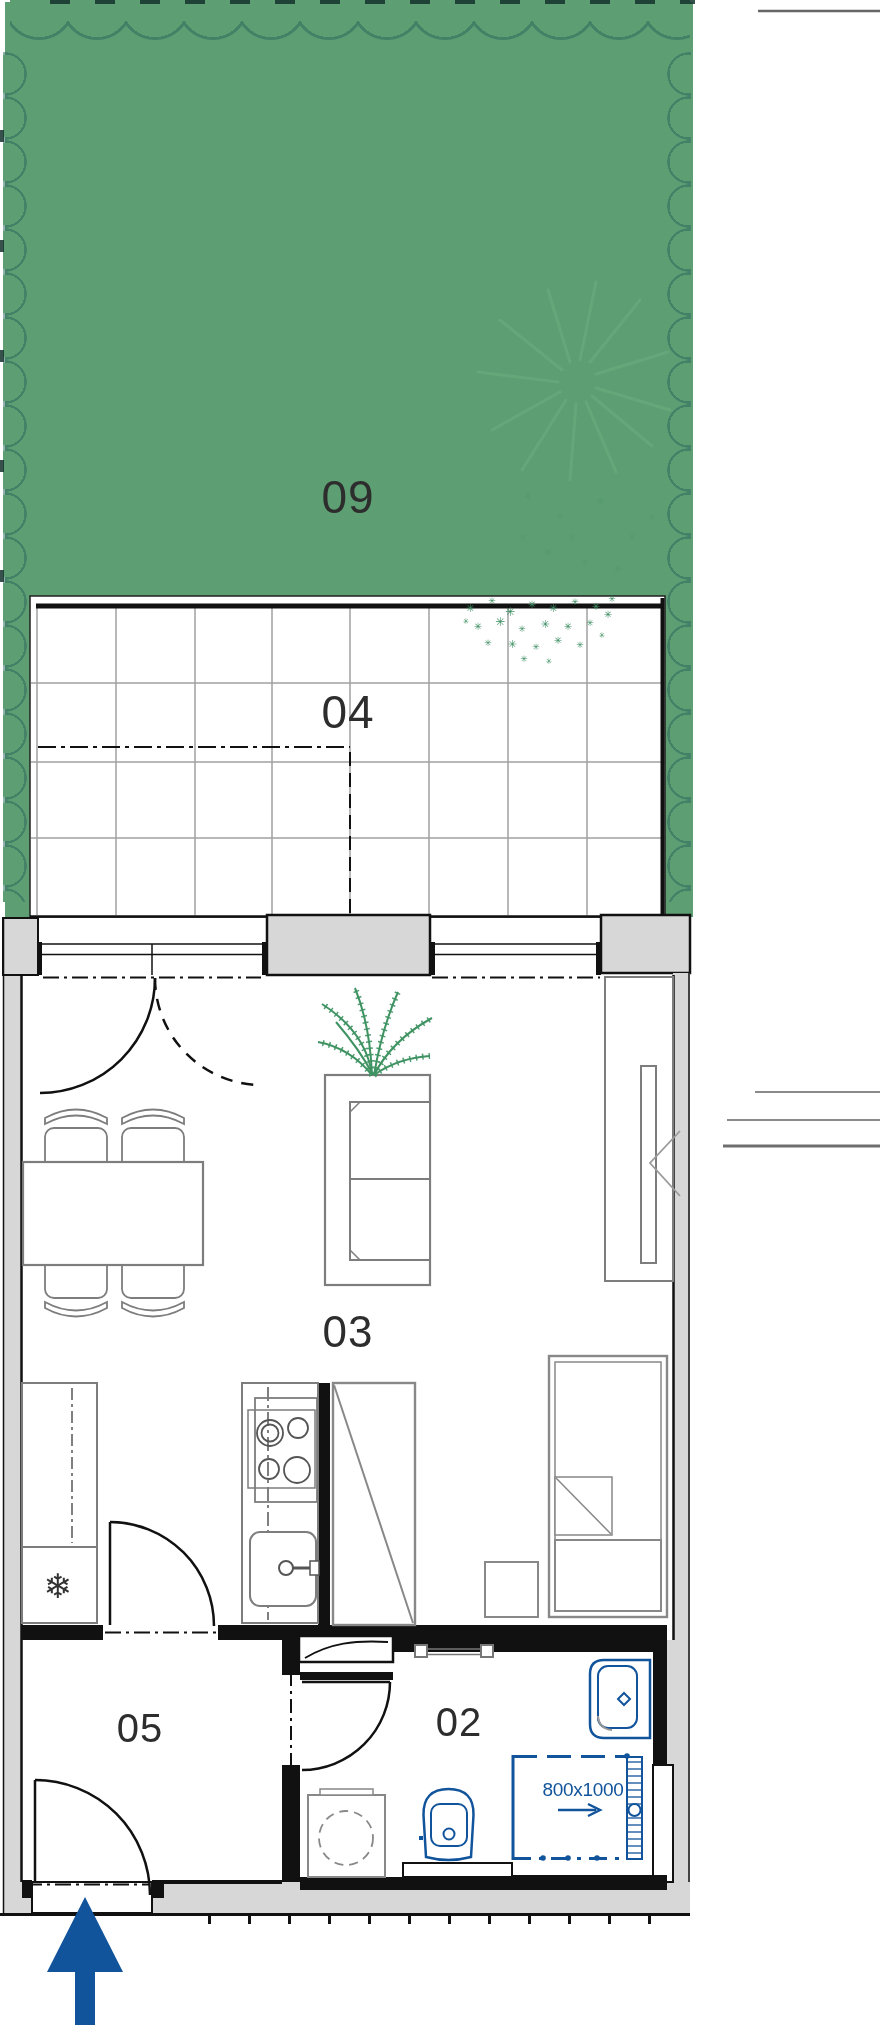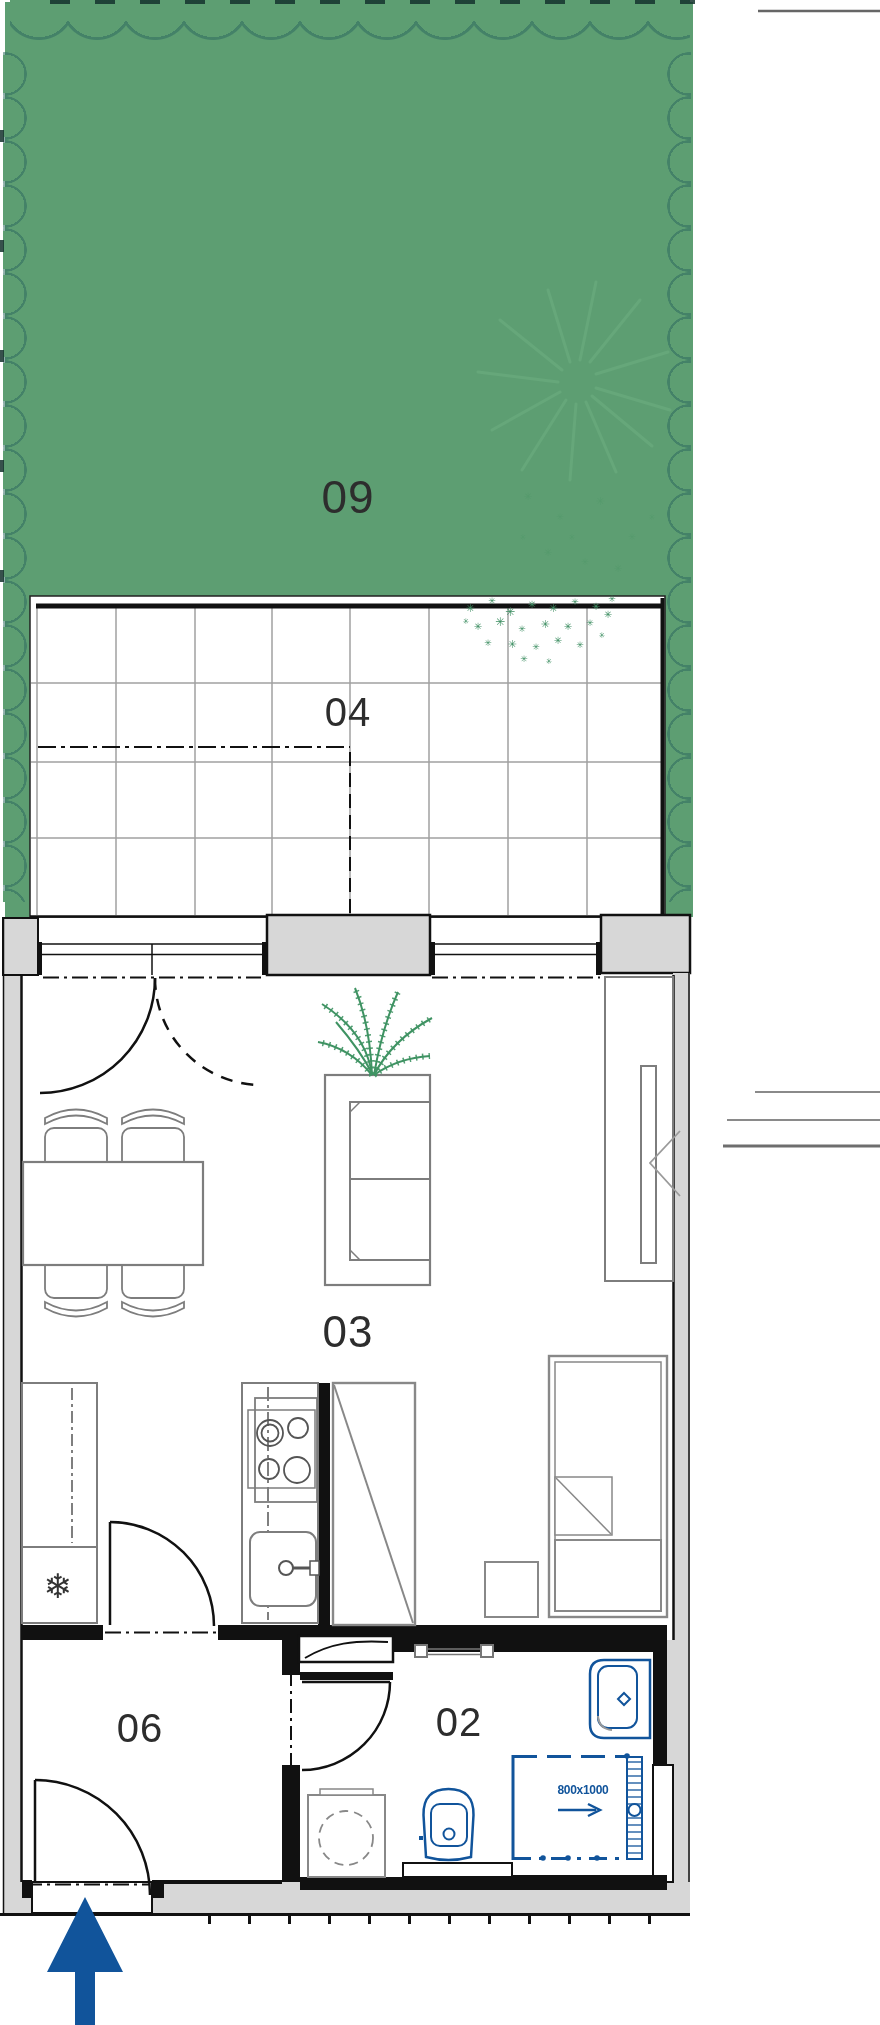--- a/index.html
+++ b/index.html
@@ -16,21 +16,21 @@
   .scallop-top{left:10px;top:0;width:680px;height:46px;
     background-image:radial-gradient(circle 36px at 29px 4px,#5d9e72 0 33px,rgba(47,107,96,.55) 33px 35.5px,transparent 36.5px);
     background-size:58px 46px;background-repeat:repeat-x;}
   .boundary-top{left:50px;top:0;width:645px;height:3.5px;
     background-image:repeating-linear-gradient(90deg,rgba(20,50,45,.85) 0 20px,transparent 20px 45px);}
   .boundary-left{left:0;top:130px;width:3.5px;height:470px;
     background-image:repeating-linear-gradient(180deg,rgba(20,50,45,.85) 0 12px,transparent 12px 110px);}
   .room-label{position:absolute;z-index:3;transform:translate(-50%,-50%);
     color:#2d2d2d;letter-spacing:1px;white-space:nowrap;}
   .shower-label{position:absolute;z-index:3;transform:translate(-50%,-50%);
-    color:#11549b;font-size:12px;font-weight:700;letter-spacing:-0.3px;white-space:nowrap;padding-left:6px;}
+    color:#11549b;font-size:19px;font-weight:400;letter-spacing:-0.3px;white-space:nowrap;padding-left:6px;}
 </style>
 </head>
 <body>
 
 <div id="plan-canvas">
 
 <svg id="plan-svg" width="880" height="2025" viewBox="0 0 880 2025" xmlns="http://www.w3.org/2000/svg">
 
   <g>
     <rect x="5" y="2" width="688" height="915" fill="#5d9e72"></rect>
@@ -360,19 +360,19 @@
   <polygon points="85,1897 123,1972 95,1972 95,2025 75,2025 75,1972 47,1972" fill="#11549b"></polygon>
 </svg>
 
 <div class="deco scallop-left"></div>
 <div class="deco scallop-right"></div>
 <div class="deco scallop-top"></div>
 <div class="deco boundary-top"></div>
 <div class="deco boundary-left"></div>
 
 <span class="room-label" style="left:348px;top:497px;font-size:46px;">09</span>
-<span class="room-label" style="left:348px;top:712px;font-size:40px;">04</span>
+<span class="room-label" style="left:348px;top:712px;font-size:46px;">04</span>
 <span class="room-label" style="left:348px;top:1332px;font-size:44px;">03</span>
 <span class="room-label" style="left:459px;top:1722px;font-size:40px;text-align:right;">02</span>
-<span class="room-label" style="left:140px;top:1728px;font-size:40px;">06</span>
+<span class="room-label" style="left:140px;top:1728px;font-size:40px;">05</span>
 <span class="shower-label" style="left:580px;top:1790px;">800x1000</span>
 
 </div>
 
 </body></html>

